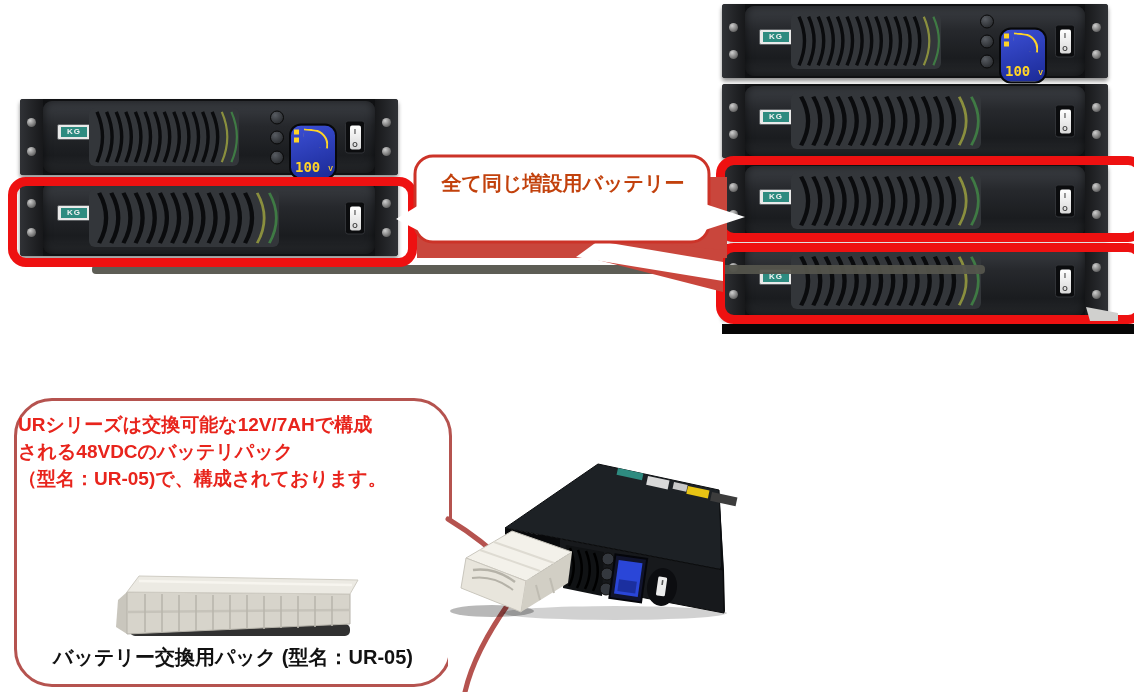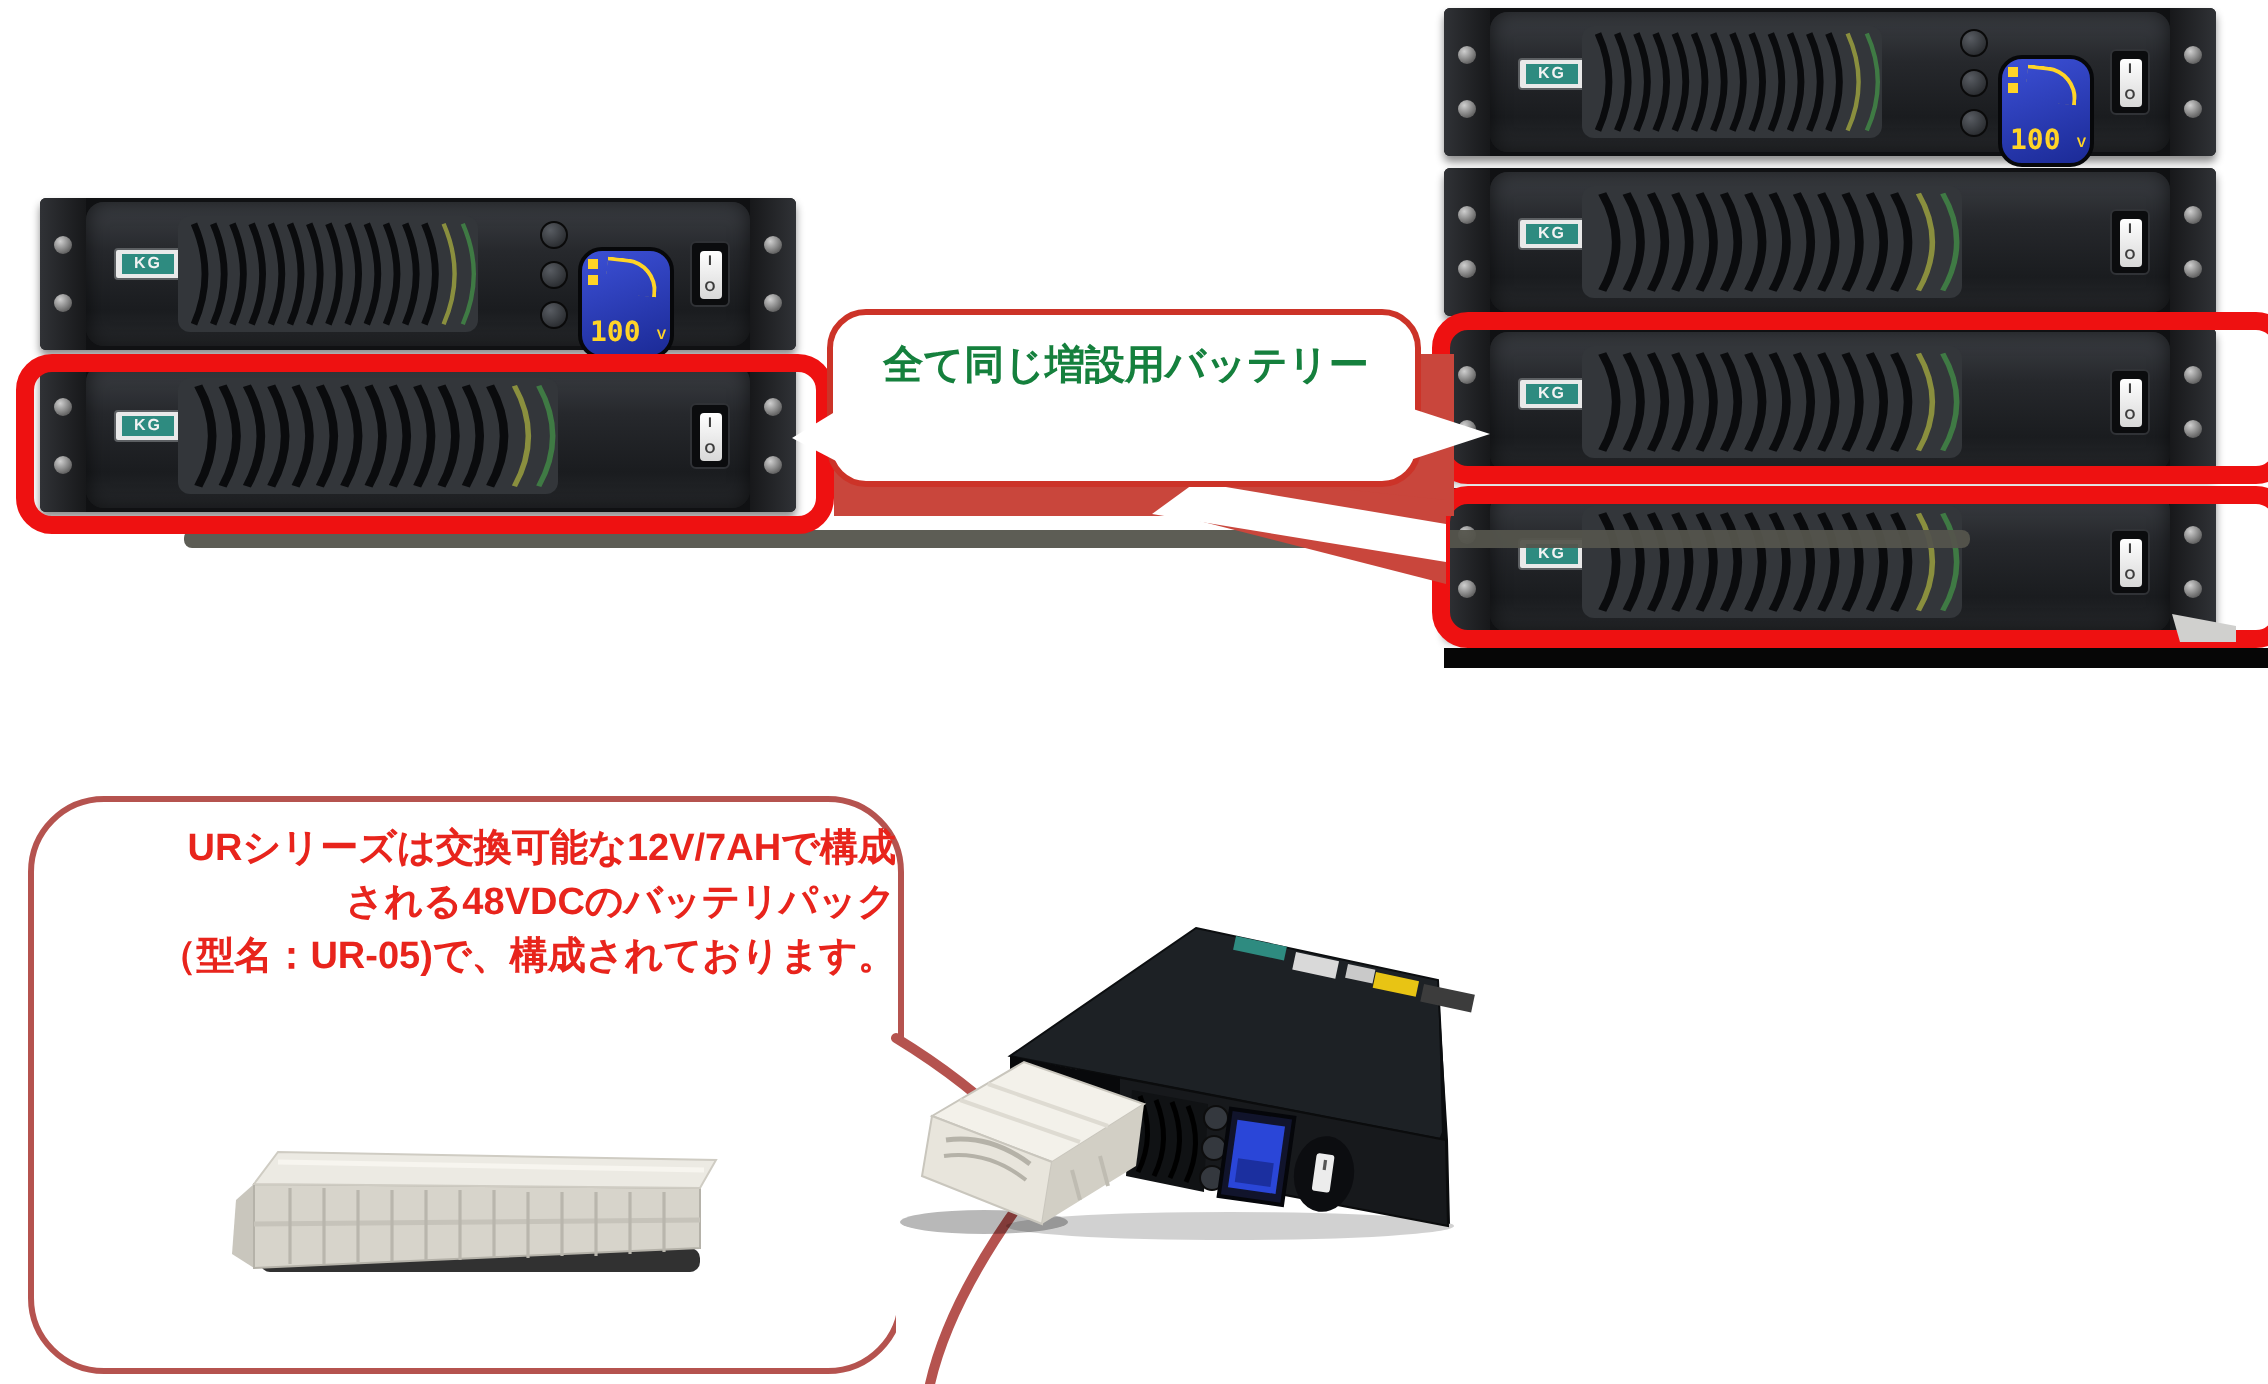--- a/index.html
+++ b/index.html
@@ -60,25 +60,25 @@
   #frame-r4{left:716px;top:243px;width:430px;height:81px;}
   .shadow-bar{position:absolute;z-index:2;}
   #bar-left{left:92px;top:265px;width:893px;height:9px;background:#54544c;border-radius:4px;opacity:.95;}
   #bar-right{left:722px;top:324px;width:412px;height:10px;background:#060606;}
 
   
   #overlay{position:absolute;left:0;top:0;z-index:6;pointer-events:none;}
 
   
   #center-callout-text{position:absolute;z-index:7;left:420px;top:169px;width:286px;
-      text-align:center;font-size:20px;line-height:1.45;font-weight:700;color:#15803d;}
+      text-align:center;font-size:20px;line-height:1.45;font-weight:700;color:#c2410c;}
   #info-bubble{position:absolute;z-index:4;left:14px;top:398px;width:438px;height:289px;
       box-sizing:border-box;background:#fff;border:3px solid #b5534f;border-radius:38px;}
   #info-callout-text{position:absolute;z-index:7;left:18px;top:412px;width:430px;
-      text-align:right;font-size:19px;line-height:1.42;font-weight:600;color:#e8241c;}
+      text-align:left;font-size:19px;line-height:1.42;font-weight:600;color:#e8241c;}
   #info-callout-text span{display:block;}
   #center-callout-text span{display:block;}
   #battery-pack-caption{position:absolute;z-index:7;left:22px;top:644px;width:422px;
       text-align:center;font-size:20px;font-weight:600;color:#111;}
 </style>
 </head>
 <body>
 
 <div class="stage">
 
@@ -461,13 +461,14 @@
   <div id="center-callout-text">
     <span>全て同じ増設用バッテリー</span>
   </div>
 
   <div id="info-callout-text">
     <span>URシリーズは交換可能な12V/7AHで構成</span>
     <span>される48VDCのバッテリパック</span>
     <span>（型名：UR-05)で、構成されております。</span>
   </div>
 
+  <div id="battery-pack-caption">バッテリー交換用パック (型名：UR-05)</div>
 </div>
 
 </body></html>

